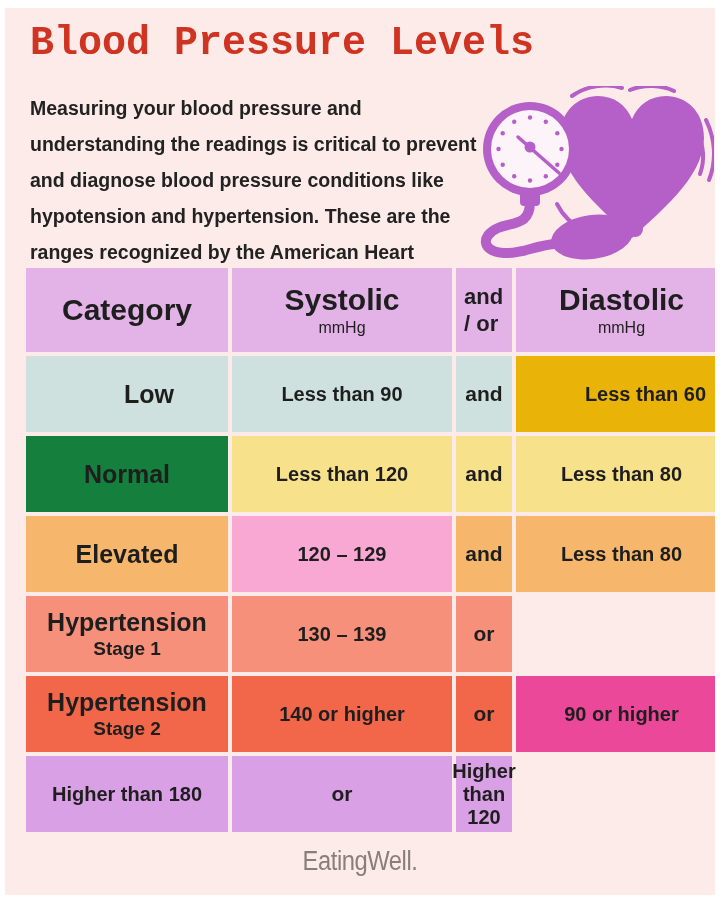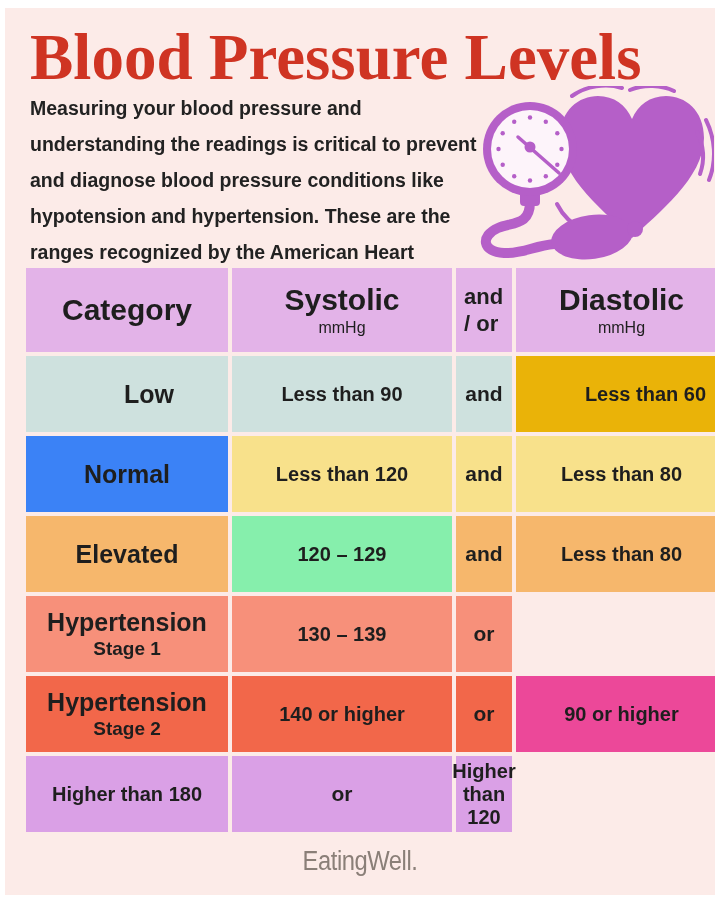--- a/index.html
+++ b/index.html
@@ -15,23 +15,23 @@
     border-top: 8px solid #ffffff;
     border-left: 5px solid #ffffff;
     border-right: 5px solid #ffffff;
     border-bottom: 4px solid #ffffff;
     pointer-events: none;
     z-index: 10;
   }
   .title {
     position: absolute; left: 30px; top: 22px;
     margin: 0;
-    font-family: Liberation Serif, serif;
+    font-family: Liberation Mono, monospace;
     font-weight: 700;
-    font-size: 65px;
+    font-size: 40px;
     line-height: 1.1;
     color: #cf3423;
     white-space: nowrap;
   }
   .intro {
     position: absolute; left: 30px; top: 90px;
     width: 460px;
     margin: 0;
     font-size: 19.5px;
     font-weight: 700;
@@ -164,39 +164,39 @@
     </div>
     <div class="cell" style="background-color: rgb(206, 225, 222);">
       <span class="conn">and</span>
     </div>
     <div class="cell" style="background-color: #eab308; padding-left: 48px;">
       <span class="val">Less than 60</span>
     </div>
   </div>
 
   <div class="trow">
-    <div class="cell" style="background-color: #3b82f6;">
+    <div class="cell" style="background-color: #15803d;">
       <span class="cat-main">Normal</span>
     </div>
     <div class="cell" style="background-color: rgb(248, 225, 139);">
       <span class="val">Less than 120</span>
     </div>
     <div class="cell" style="background-color: rgb(248, 225, 139);">
       <span class="conn">and</span>
     </div>
     <div class="cell" style="background-color: rgb(248, 225, 139);">
       <span class="val">Less than 80</span>
     </div>
   </div>
 
   <div class="trow">
     <div class="cell" style="background-color: rgb(246, 183, 108);">
       <span class="cat-main">Elevated</span>
     </div>
-    <div class="cell" style="background-color: #86efac; align-items: center;">
+    <div class="cell" style="background-color: #f9a8d4; align-items: center;">
       <span class="val">120 – 129</span>
     </div>
     <div class="cell" style="background-color: rgb(246, 183, 108);">
       <span class="conn">and</span>
     </div>
     <div class="cell" style="background-color: rgb(246, 183, 108);">
       <span class="val">Less than 80</span>
     </div>
   </div>
 

